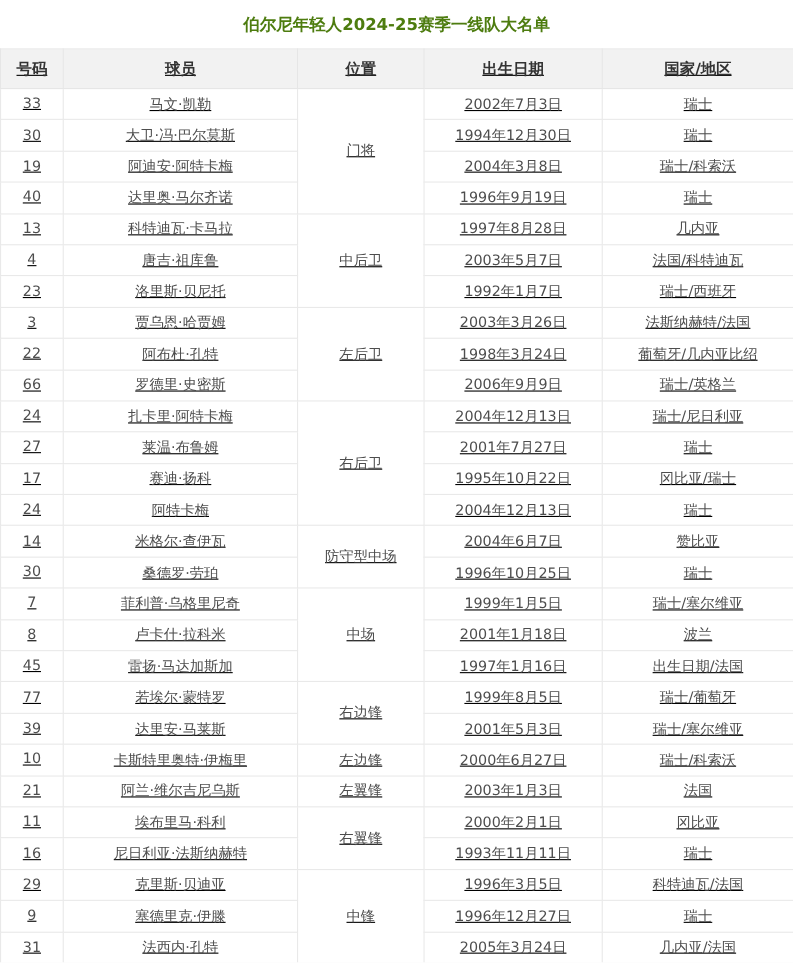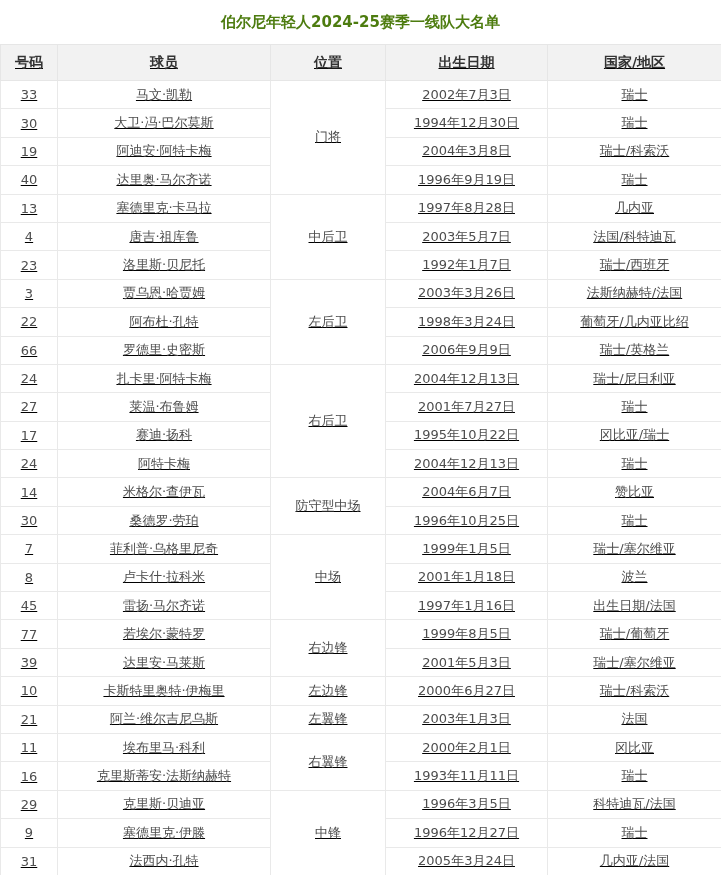--- a/index.html
+++ b/index.html
@@ -100,21 +100,21 @@
           <td>瑞士/科索沃</td>
         </tr>
         <tr>
           <td>40</td>
           <td>达里奥·马尔齐诺</td>
           <td>1996年9月19日</td>
           <td>瑞士</td>
         </tr>
         <tr>
           <td>13</td>
-          <td>塞德里克·卡马拉</td>
+          <td>科特迪瓦·卡马拉</td>
           <td rowspan="3">中后卫</td>
           <td>1997年8月28日</td>
           <td>几内亚</td>
         </tr>
         <tr>
           <td>4</td>
           <td>唐吉·祖库鲁</td>
           <td>2003年5月7日</td>
           <td>法国/科特迪瓦</td>
         </tr>
@@ -189,21 +189,21 @@
           <td>瑞士/塞尔维亚</td>
         </tr>
         <tr>
           <td>8</td>
           <td>卢卡什·拉科米</td>
           <td>2001年1月18日</td>
           <td>波兰</td>
         </tr>
         <tr>
           <td>45</td>
-          <td>雷扬·马尔齐诺</td>
+          <td>雷扬·马达加斯加</td>
           <td>1997年1月16日</td>
           <td>出生日期/法国</td>
         </tr>
         <tr>
           <td>77</td>
           <td>若埃尔·蒙特罗</td>
           <td rowspan="2">右边锋</td>
           <td>1999年8月5日</td>
           <td>瑞士/葡萄牙</td>
         </tr>
@@ -229,21 +229,21 @@
         </tr>
         <tr>
           <td>11</td>
           <td>埃布里马·科利</td>
           <td rowspan="2">右翼锋</td>
           <td>2000年2月1日</td>
           <td>冈比亚</td>
         </tr>
         <tr>
           <td>16</td>
-          <td>克里斯蒂安·法斯纳赫特</td>
+          <td>尼日利亚·法斯纳赫特</td>
           <td>1993年11月11日</td>
           <td>瑞士</td>
         </tr>
         <tr>
           <td>29</td>
           <td>克里斯·贝迪亚</td>
           <td rowspan="3">中锋</td>
           <td>1996年3月5日</td>
           <td>科特迪瓦/法国</td>
         </tr>

